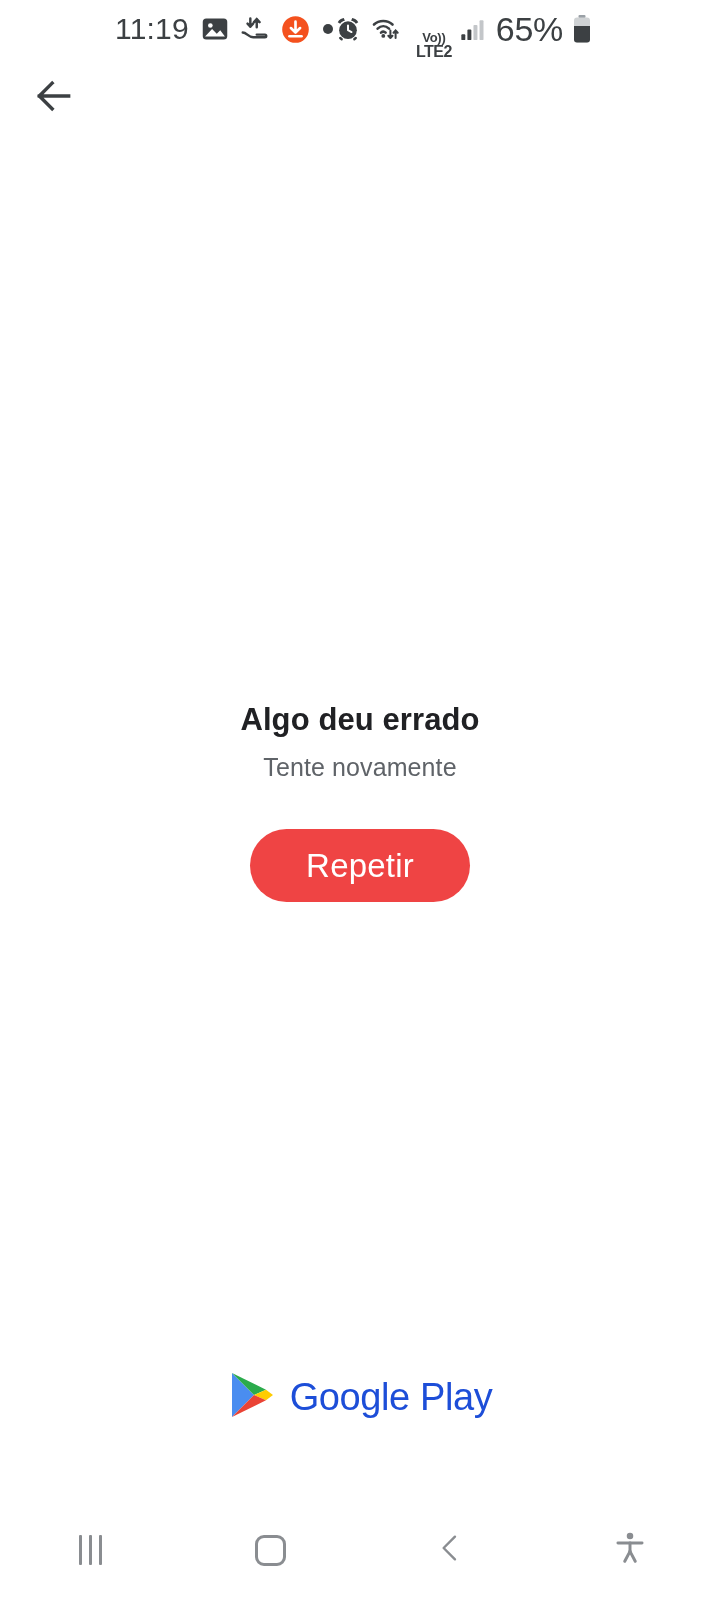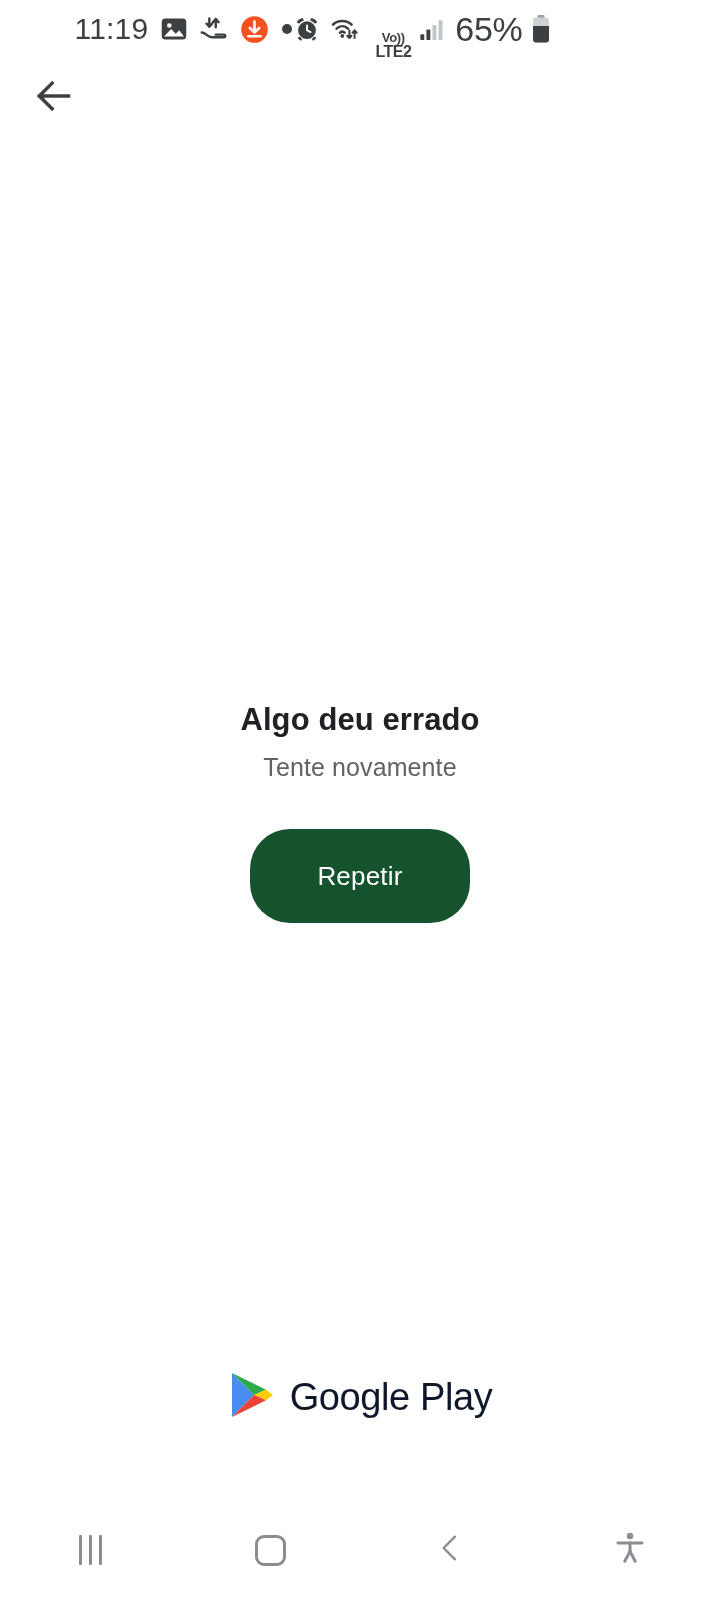--- a/index.html
+++ b/index.html
@@ -17,21 +17,21 @@
   }
 
   
   .status-bar {
     position: absolute;
     top: 0; left: 0;
     width: 616px;
     height: 58px;
     display: flex;
     align-items: center;
-    justify-content: center;
+    justify-content: flex-end;
     padding: 0 24px 0 34px;
     box-sizing: border-box;
   }
   .status-left {
     display: flex;
     align-items: center;
     gap: 12px;
   }
   .status-clock {
     font-size: 30px;
@@ -106,27 +106,27 @@
     font-weight: normal;
     letter-spacing: 0.1px;
     line-height: 32px;
   }
   .retry-wrap {
     margin-top: 46px;
     display: flex;
     justify-content: center;
   }
   .retry-button {
-    background: #14532d;
+    background: #ef4444;
     color: #ffffff;
     border: none;
     border-radius: 40px;
     width: 220px;
-    height: 94px;
-    font-size: 26px;
+    height: 73px;
+    font-size: 33px;
     font-family: "Liberation Sans", sans-serif;
     letter-spacing: 0.2px;
     cursor: pointer;
     display: flex;
     align-items: center;
     justify-content: center;
   }
 
   
   .play-footer {
@@ -134,21 +134,21 @@
     top: 1370px;
     left: 0;
     width: 720px;
     display: flex;
     align-items: center;
     justify-content: center;
     gap: 16px;
   }
   .play-wordmark {
     font-size: 38px;
-    color: #0f172a;
+    color: #1d4ed8;
     letter-spacing: -0.4px;
     line-height: 1;
   }
 
   
   .nav-bar {
     position: absolute;
     bottom: 0; left: 0;
     width: 720px;
     height: 100px;

